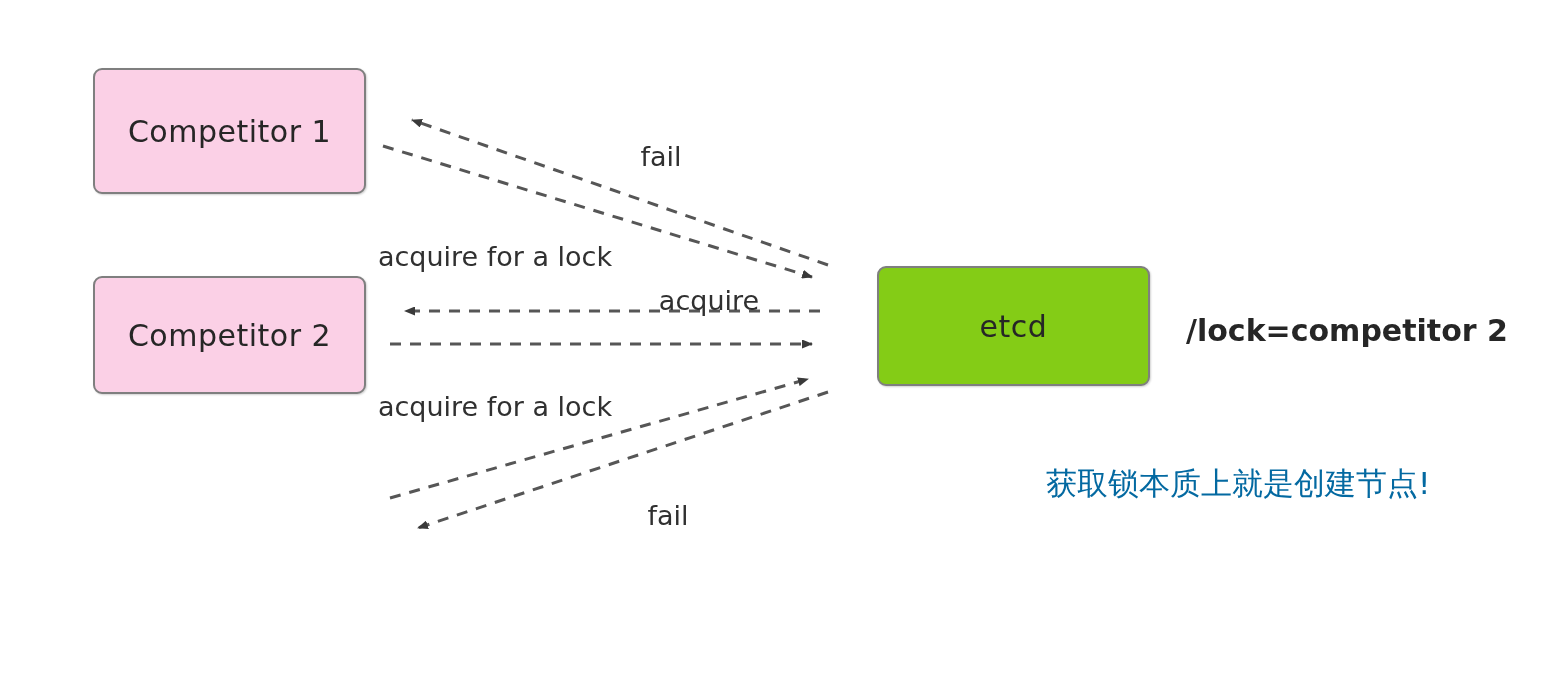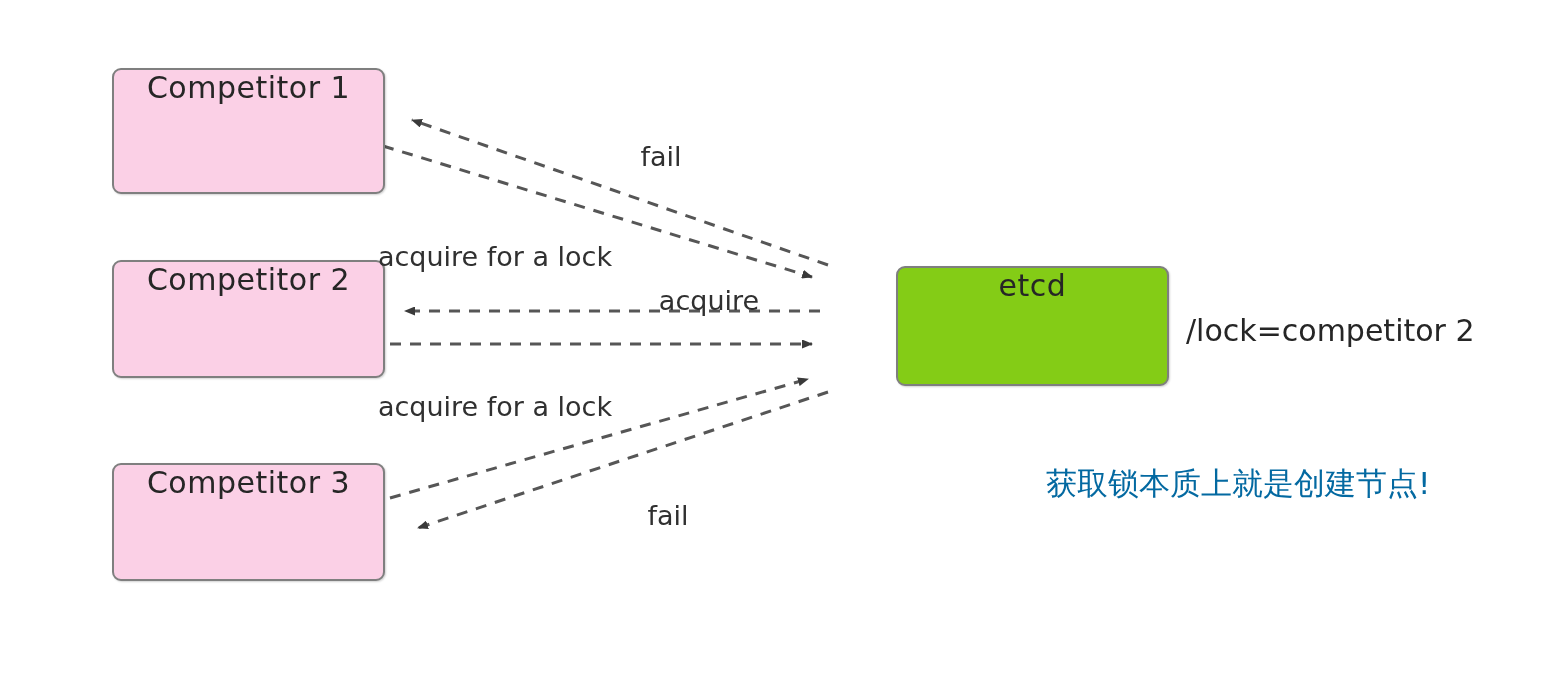--- a/index.html
+++ b/index.html
@@ -24,57 +24,58 @@
     top: 0;
     width: 1544px;
     height: 682px;
   }
   .node {
     position: absolute;
     box-sizing: border-box;
     border: 2px solid #7f7f7f;
     border-radius: 9px;
     display: flex;
+    align-items: center;
     justify-content: center;
     box-shadow: 1px 1px 2px rgba(0,0,0,0.18);
-    margin-left: 19px;
   }
   .node-label {
     font-family: "DejaVu Sans", sans-serif;
     font-size: 30px;
     letter-spacing: 0.5px;
     color: #262626;
     white-space: nowrap;
   }
   .node-competitor {
     background: #fbd0e6;
   }
   .node-store {
     background: #84cc16;
   }
   #node-competitor-1 { left: 93px;  top: 68px;  width: 273px; height: 126px; }
-  #node-competitor-2 { left: 93px;  top: 260px; width: 273px; height: 118px; }
+  #node-competitor-2 { left: 93px;  top: 276px; width: 273px; height: 118px; }
   #node-competitor-3 { left: 93px;  top: 463px; width: 273px; height: 118px; }
   #node-etcd        { left: 877px; top: 266px; width: 273px; height: 120px; }
 
   .edge-label {
     position: absolute;
     font-family: "DejaVu Sans", sans-serif;
     color: #303030;
     white-space: nowrap;
     transform: translate(-50%, -50%);
     margin-top: 6px;
   }
   .edge-label.small { font-size: 27px; }
 
   .side-note {
     position: absolute;
     font-family: "DejaVu Sans", sans-serif;
     white-space: nowrap;
     transform: translate(0, -50%);
+    font-weight: bold;
   }
   #note-lock-key {
     left: 1186px;
     top: 330px;
     font-size: 30px;
     color: #262626;
   }
   #note-chinese {
     left: 1046px;
     top: 484px;
@@ -109,23 +110,20 @@
   </svg>
 
   <div class="node node-competitor" id="node-competitor-1">
     <span class="node-label">Competitor 1</span>
   </div>
 
   <div class="node node-competitor" id="node-competitor-2">
     <span class="node-label">Competitor 2</span>
   </div>
 
-  <div class="node node-competitor" id="node-competitor-3">
-    <span class="node-label">Competitor 3</span>
-  </div>
 
   <div class="node node-store" id="node-etcd">
     <span class="node-label">etcd</span>
   </div>
 
   <span class="edge-label small" style="left:661px; top:150px;">fail</span>
 
   <span class="edge-label small" style="left:495px; top:250px;">acquire for a lock</span>
 
   <span class="edge-label small" style="left:709px; top:294px;">acquire</span>

